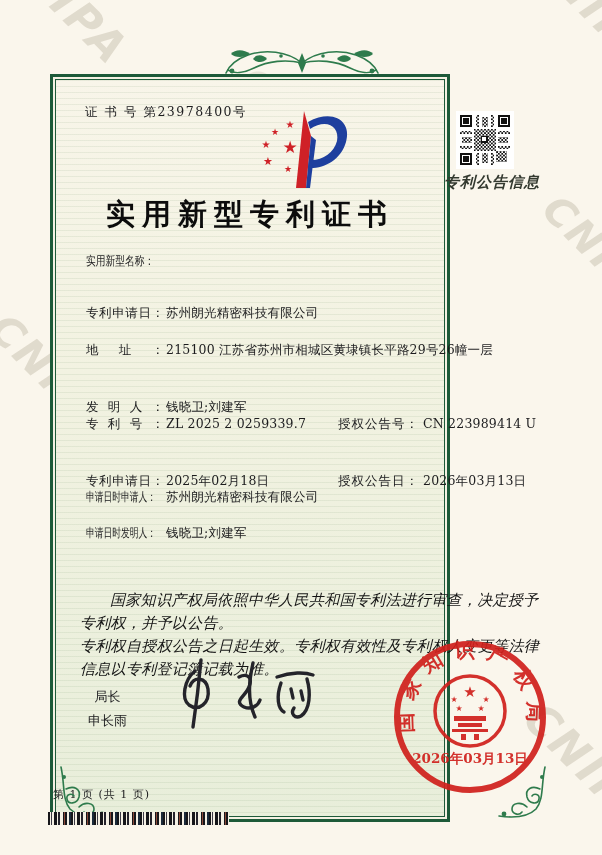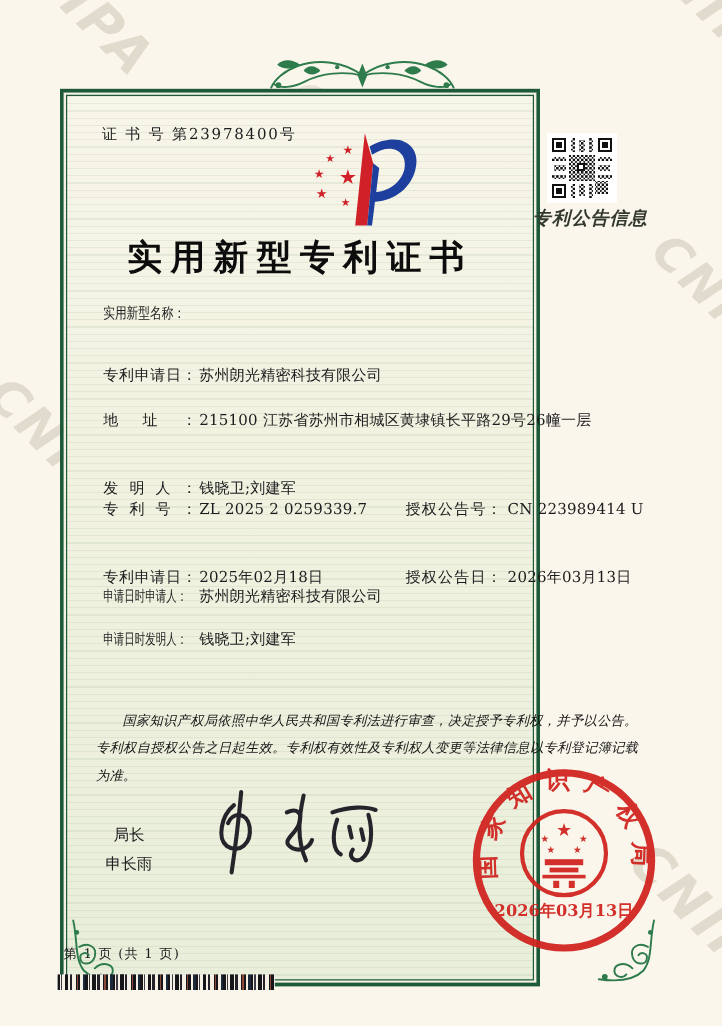--- a/index.html
+++ b/index.html
@@ -50,21 +50,21 @@
   .flabel.c7{transform:scaleX(.78); transform-origin:0 50%; width:102px; text-align:left; text-align-last:left;}
   .flabel.c8{transform:scaleX(.70); transform-origin:0 50%; width:114px; text-align:left; text-align-last:left;}
   .fvalue{position:absolute; left:80px; top:0; white-space:nowrap; letter-spacing:.2px;}
   .flabel2{position:absolute; left:252px; top:0; display:inline-block; width:80px;
     text-align:justify; text-align-last:justify; white-space:nowrap;}
   .fvalue2{position:absolute; left:337px; top:0; white-space:nowrap; letter-spacing:.2px;}
   .r1{top:176px;} .r2{top:228px;} .r3{top:265px;} .r4{top:302px;margin-top:20px;}
   .r5{top:339px;} .r6{top:376px;margin-top:20px;} .r7{top:412px;} .r8{top:448px;}
   
   .statement{position:absolute; left:27px; top:512px; width:462px;
-    font-size:11px; font-style:italic; line-height:23px; letter-spacing:.3px; color:#141414;}
+    font-size:15px; font-style:italic; line-height:23px; letter-spacing:.3px; color:#141414;}
   .statement .ind{text-indent:2em;}
   
   .officer{position:absolute; left:35px; top:608px; font-size:13px; line-height:24px;text-align:center;}
   .signature{position:absolute; left:112px; top:578px;}
   .seal{position:absolute; left:337px; top:560px;}
   .footer-page{position:absolute; left:0; right:0; top:710px; text-align:left;
     font-size:11px; letter-spacing:1px;}
   .corner-fl{position:absolute;}
   .corner-bl{left:4px; top:688px;}
   .corner-br{left:438px; top:688px; transform:scaleX(-1);}

